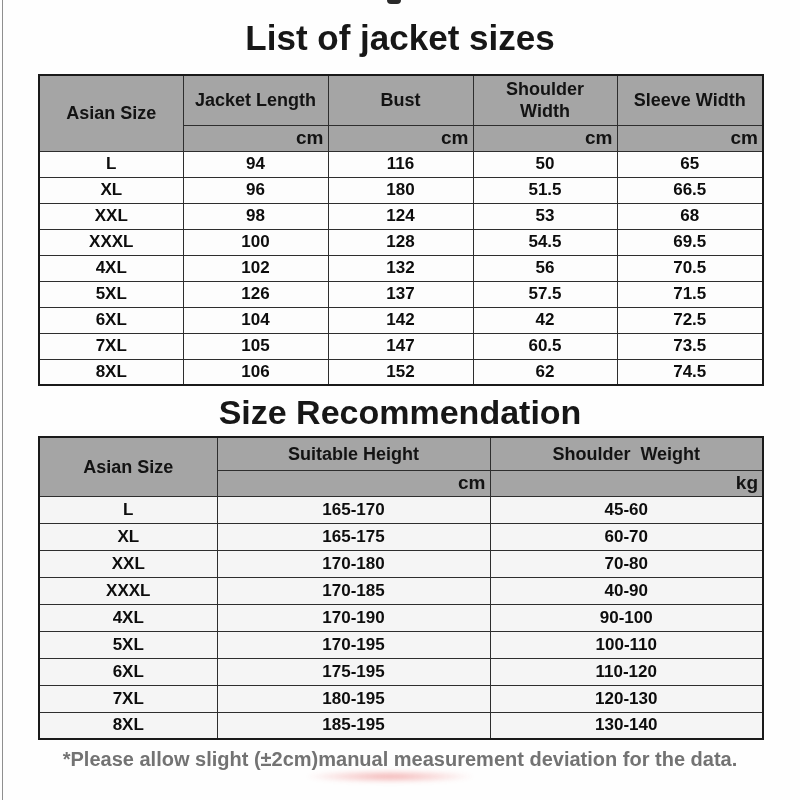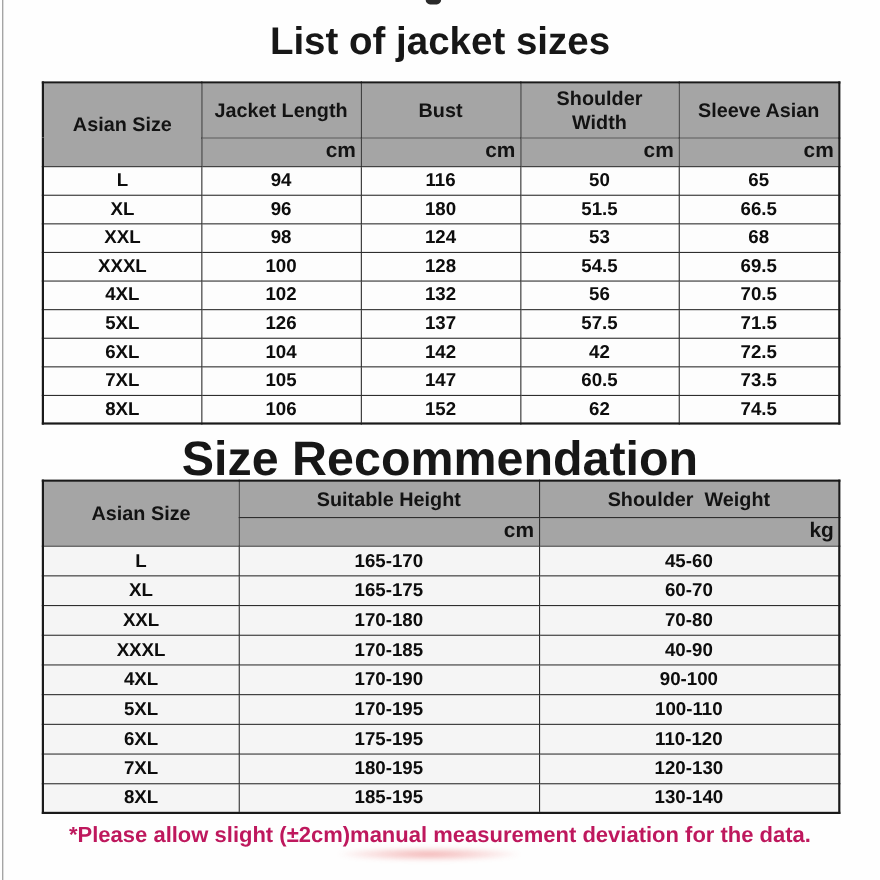--- a/index.html
+++ b/index.html
@@ -27,21 +27,21 @@
   }
   .page-title {
     position: absolute;
     left: 0; width: 800px;
     text-align: center;
     font-weight: bold;
     color: #171717;
     letter-spacing: 0;
   }
   #title1 { top: 18px; font-size: 35px; }
-  #title2 { top: 393px; font-size: 44px; }
+  #title2 { top: 393px; font-size: 34px; }
 
   table {
     position: absolute;
     border-collapse: collapse;
     table-layout: fixed;
     border: 2px solid #1a1a1a;
   }
   th, td {
     border: 1px solid #2e2e2e;
     text-align: center;
@@ -71,21 +71,21 @@
   #reco-table tbody tr    { height: 27px; }
   #reco-table td { background: #f5f5f5; }
 
   .note {
     position: absolute;
     left: 0; top: 748px;
     width: 800px;
     text-align: center;
     font-size: 20px;
     font-weight: bold;
-    color: #be185d;
+    color: #737373;
     white-space: nowrap;
   }
   .ghost-smudge {
     position: absolute;
     left: 305px; top: 770px;
     width: 170px; height: 13px;
     background: radial-gradient(closest-side, rgba(224, 40, 40, 0.35), rgba(224, 40, 40, 0));
     filter: blur(2px);
   }
 </style>
@@ -107,21 +107,21 @@
       <col style="width:144px">
         <col style="width:146px">
     </colgroup>
     <thead>
       <tr class="head-main">
         <th rowspan="2">Asian Size</th>
         <th>Jacket Length</th>
         <th>Bust</th>
         <th>Shoulder
 Width</th>
-        <th>Sleeve Asian</th>
+        <th>Sleeve Width</th>
       </tr>
       <tr class="head-units">
         <th class="unit">cm</th>
         <th class="unit">cm</th>
         <th class="unit">cm</th>
         <th class="unit">cm</th>
       </tr>
     </thead>
     <tbody>
         <tr>

